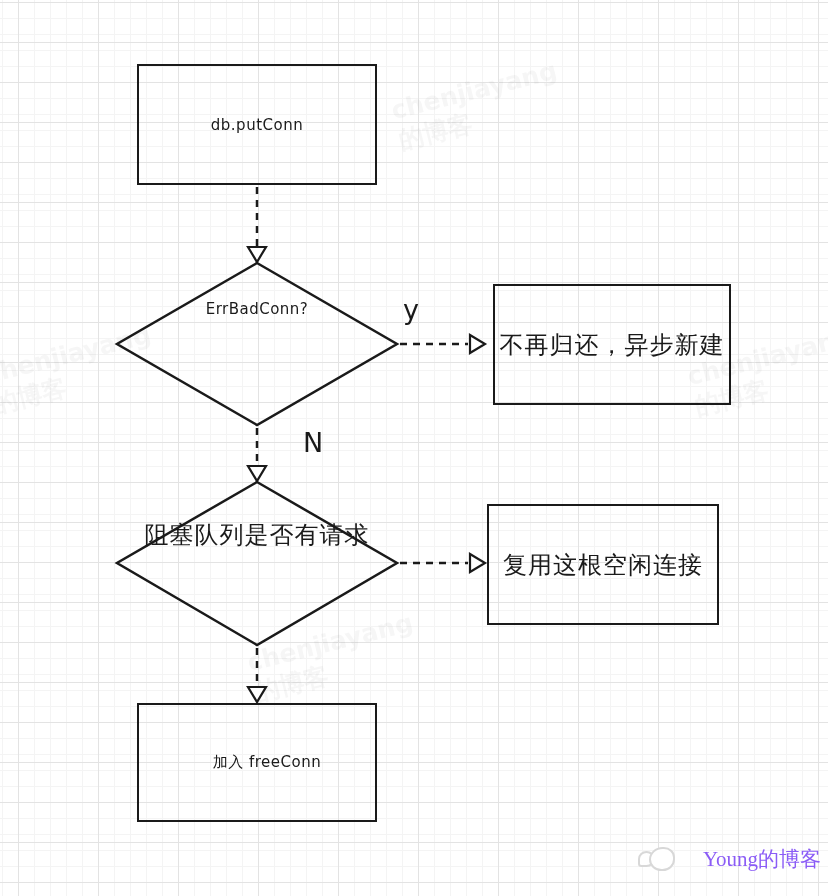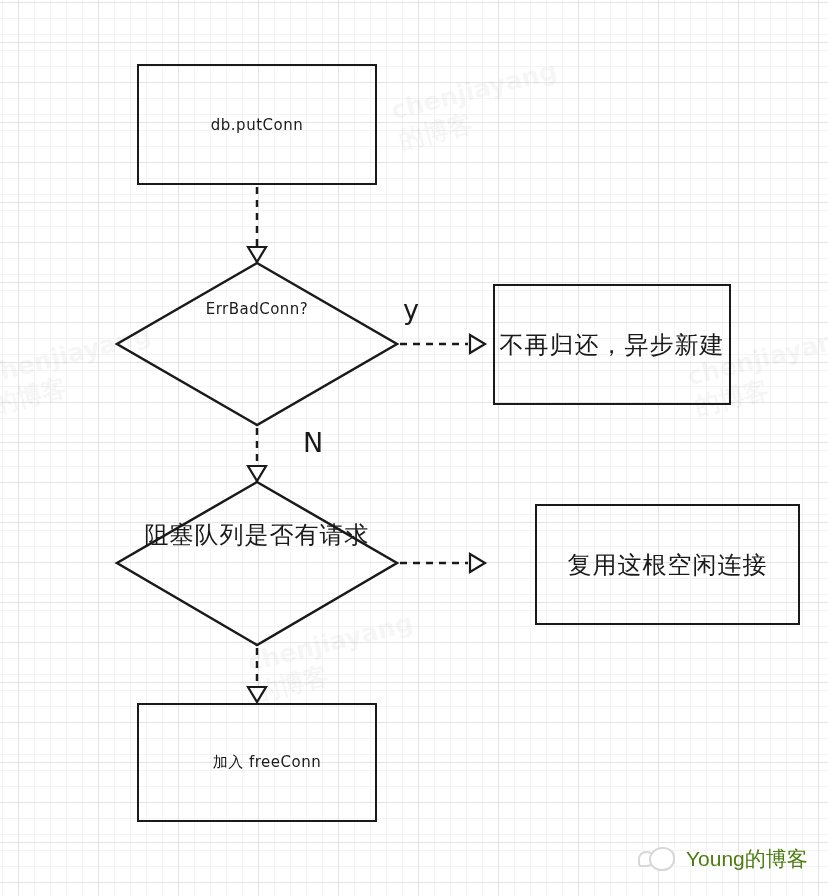--- a/index.html
+++ b/index.html
@@ -23,21 +23,21 @@
   .node{
     position:absolute;display:flex;align-items:center;justify-content:center;
     text-align:center;box-sizing:border-box;
   }
   .rect-node{border:2.5px solid #1a1a1a;background:transparent;}
   .code-label{font-family:"DejaVu Sans","Liberation Sans",sans-serif;font-size:15px;letter-spacing:.5px;}
   .cjk-label{font-family:"Liberation Serif","DejaVu Serif",serif;font-size:24px;letter-spacing:1px;}
 
   #node-start      {left:137px;top:64px; width:240px;height:121px;}
   #node-branch-err {left:493px;top:284px;width:238px;height:121px;}
-  #node-branch-q   {left:487px;top:504px;width:265px;height:121px;margin-left:48px;}
+  #node-branch-q   {left:487px;top:504px;width:232px;height:121px;}
   #node-end        {left:137px;top:703px;width:240px;height:119px;padding-left:20px;}
 
   .diamond-label{
     position:absolute;display:flex;justify-content:center;
     text-align:center;background:transparent;
   }
   #label-decision-err  {left:127px;top:300px;width:260px;height:88px;}
   #label-decision-queue{left:122px;top:519px;width:270px;height:88px;}
 
   
@@ -51,22 +51,22 @@
     color:rgba(90,90,90,0.055);font-weight:bold;font-size:25px;line-height:1.25;
     white-space:nowrap;pointer-events:none;
   }
   #bgwm-1{left:388px;top:96px;}
   #bgwm-2{left:-18px;top:360px;}
   #bgwm-3{left:684px;top:362px;}
   #bgwm-4{left:244px;top:648px;}
 
   
   .blog-watermark{
-    position:absolute;left:636px;top:842px;display:flex;align-items:center;gap:6px;
-    color:#4d7c0f;font-size:21px;font-family:Liberation Sans, sans-serif;
+    position:absolute;left:636px;top:842px;display:flex;align-items:center;gap:23px;
+    color:#8b5cf6;font-size:21px;font-family:Liberation Serif, serif;
   }
   .blog-logo{position:relative;width:44px;height:34px;flex:0 0 auto;}
   .blog-logo::before{
     content:"";position:absolute;left:2px;top:9px;width:13px;height:12px;
     border:2px solid #d8d8d8;border-radius:50% 50% 50% 20%;background:#fff;
   }
   .blog-logo::after{
     content:"";position:absolute;left:13px;top:5px;width:22px;height:20px;
     border:2px solid #d8d8d8;border-radius:55% 45% 50% 50%;background:#fff;
   }

